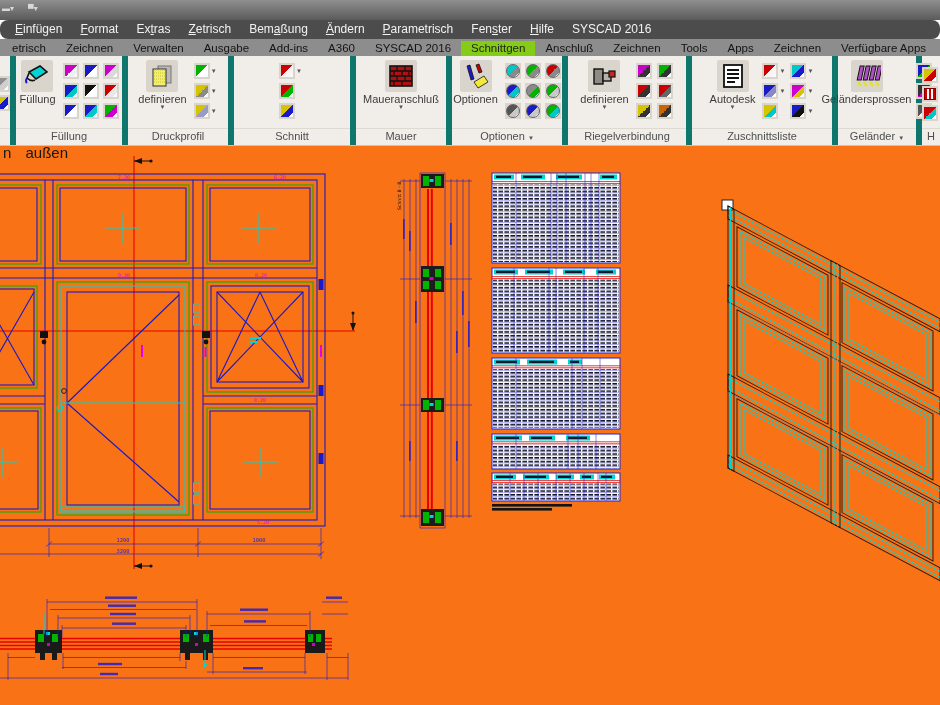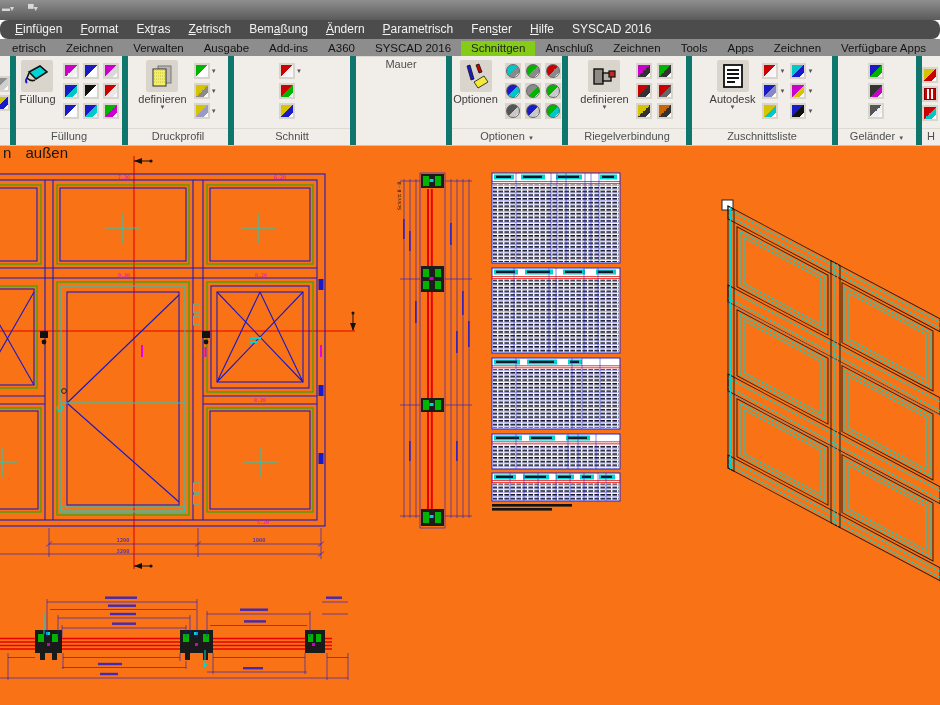--- a/index.html
+++ b/index.html
@@ -193,20 +193,33 @@
           </span>
         <span class="miwrap">
             <span class="mi" style="--a:#d6c400;--b:#1a1ac8"></span>
           </span>
       </div>
     </div>
     <div class="plabel">Schnitt</div>
   </div>
 
   <div class="panel" style="width:96px">
+    <div class="pbody">
+      <div class="bigbtn">
+        <span class="bigicon">
+          <svg class="gi" width="28" height="28" viewBox="0 0 28 28">
+            <rect x="3" y="4" width="22" height="20" fill="#b01010" stroke="#111" stroke-width="1.6"></rect>
+            <path d="M3,9h22M3,14h22M3,19h22" stroke="#111" stroke-width="1.4"></path>
+            <path d="M10,4v5M18,4v5M7,9v5M15,9v5M22,9v5M10,14v5M18,14v5M7,19v5M15,19v5" stroke="#111" stroke-width="1.2"></path>
+          </svg>
+        </span>
+        <span class="biglabel">Maueranschluß</span>
+        <span class="ddown">▼</span>
+      </div>
+    </div>
     <div class="plabel">Mauer</div>
   </div>
 
   <div class="panel" style="width:116px">
     <div class="pbody">
       <div class="bigbtn">
         <span class="bigicon">
           <svg class="gi" width="28" height="28" viewBox="0 0 28 28">
             <path d="M5,4 l4,14 3,-1 -4,-14 z" fill="#1a1ac8" stroke="#111" stroke-width=".8"></path>
             <path d="M14,3 l3,8 3,-1 -3,-8 z" fill="#cc0000" stroke="#111" stroke-width=".8"></path>
@@ -291,20 +304,34 @@
             <span class="mi" style="--a:#1a1ac8;--b:#111111"></span>
             <span class="ddown">▼</span>
           </span>
       </div>
     </div>
     <div class="plabel">Zuschnittsliste</div>
   </div>
 
   <div class="panel" style="width:84px">
     <div class="pbody" style="gap:3px;">
+      <div class="bigbtn">
+        <span class="bigicon">
+          <svg class="gi" width="28" height="28" viewBox="0 0 28 28">
+            <g transform="skewX(-12)">
+              <rect x="8" y="4" width="4" height="14" fill="#b050c8" stroke="#111"></rect>
+              <rect x="14" y="4" width="4" height="14" fill="#b050c8" stroke="#111"></rect>
+              <rect x="20" y="4" width="4" height="14" fill="#b050c8" stroke="#111"></rect>
+              <rect x="26" y="4" width="4" height="14" fill="#b050c8" stroke="#111"></rect>
+            </g>
+            <path d="M5,20l3,4M11,20l3,4M17,20l3,4M23,20l3,4" stroke="#e8df2a" stroke-width="2.4"></path>
+          </svg>
+        </span>
+        <span class="biglabel">Geländersprossen</span>
+      </div>
       <div class="migrid cols1">
         <span class="mi" style="--a:#1a1ac8;--b:#00b400"></span>
         <span class="mi" style="--a:#333333;--b:#cc00cc"></span>
         <span class="mi" style="--a:#555555;--b:#f0f0f0"></span>
       </div>
     </div>
     <div class="plabel"><span>Geländer</span> <span class="ddown">▼</span></div>
   </div>
 
   <div class="panel" style="width:18px;border-right:none">

